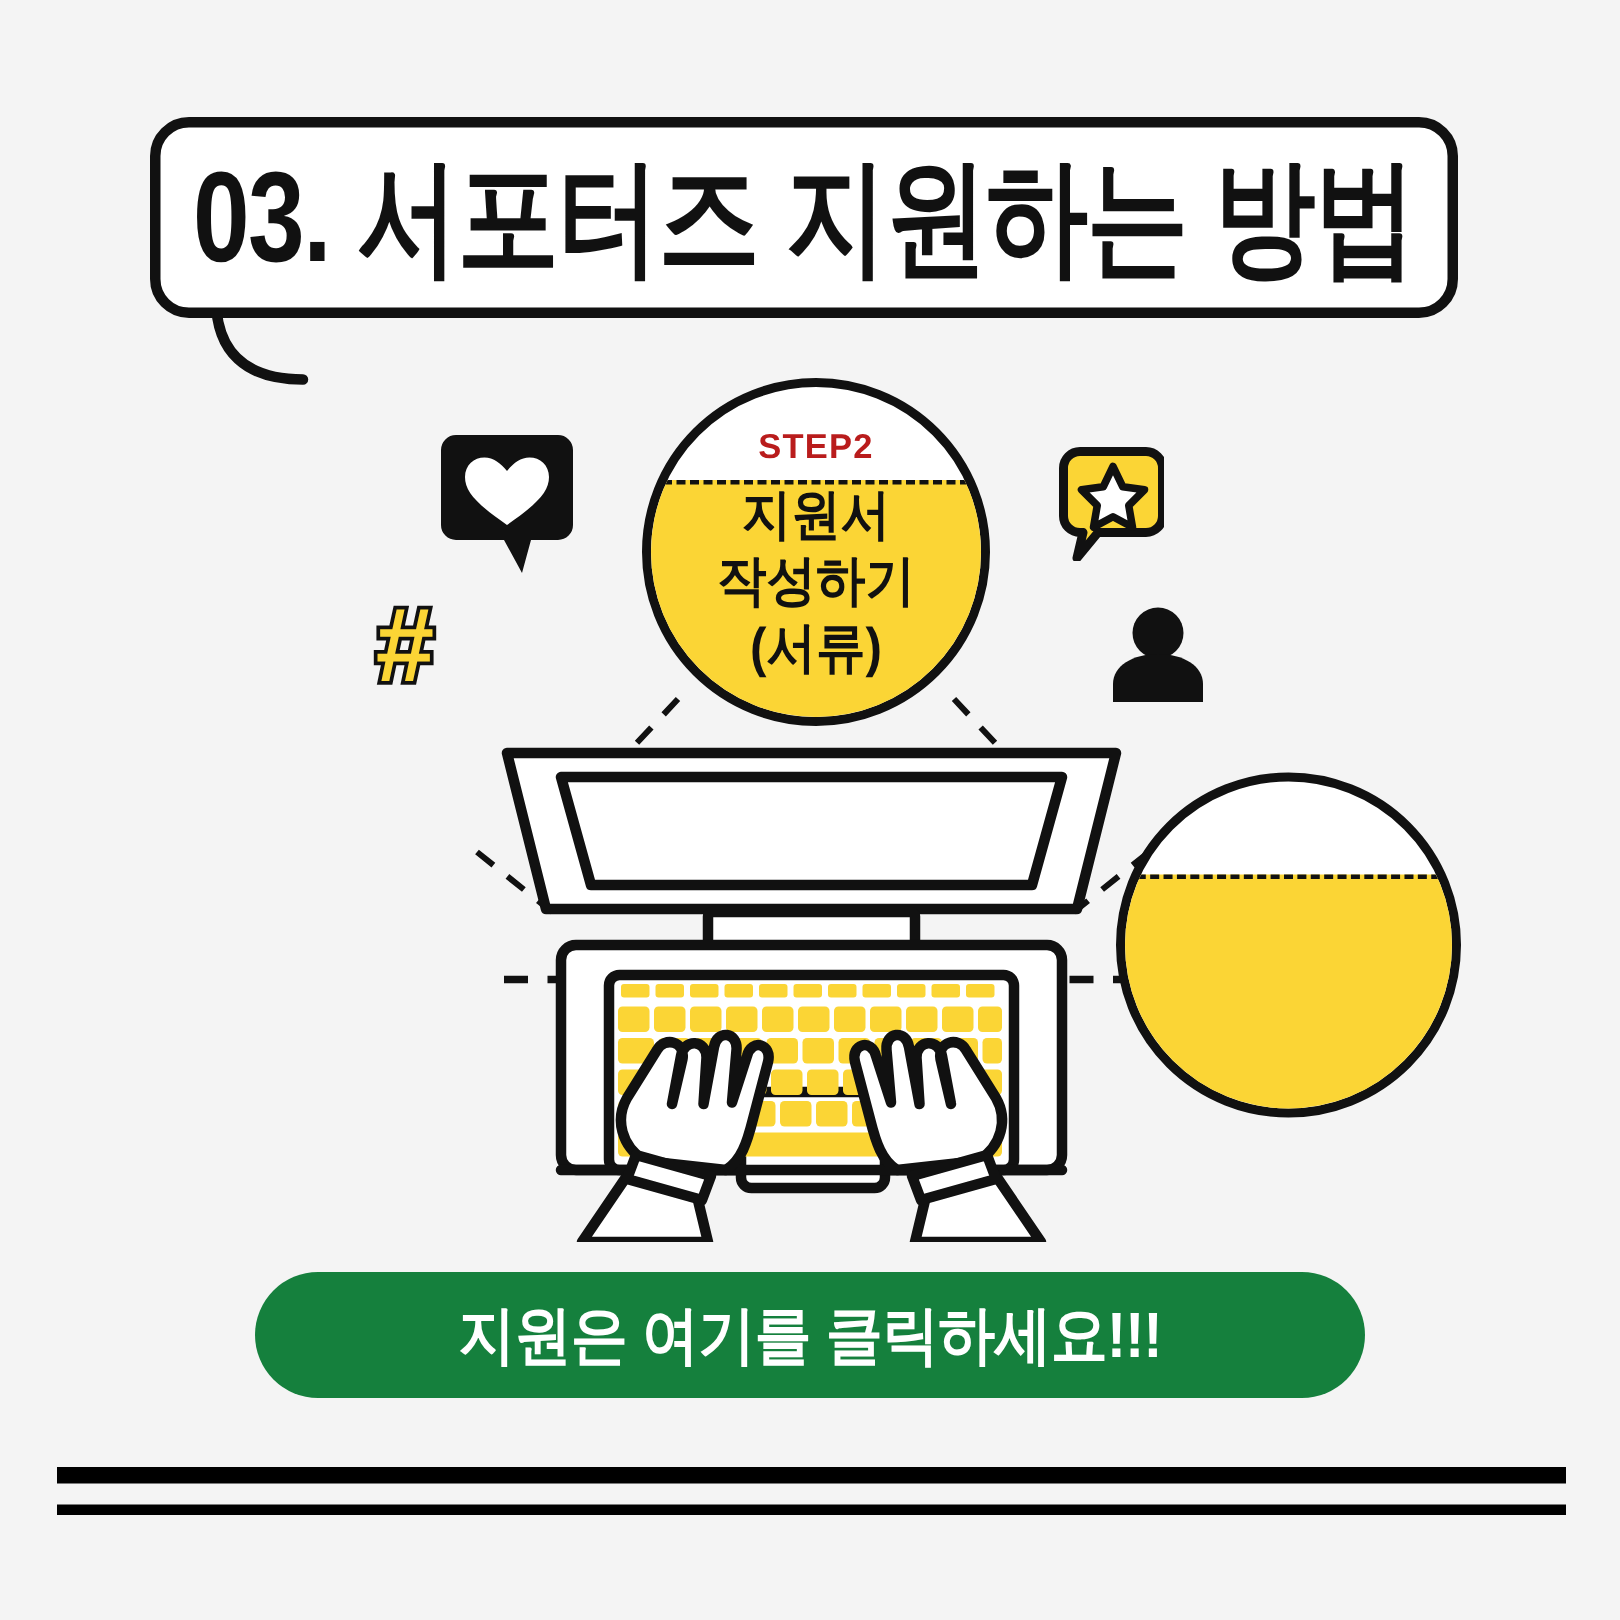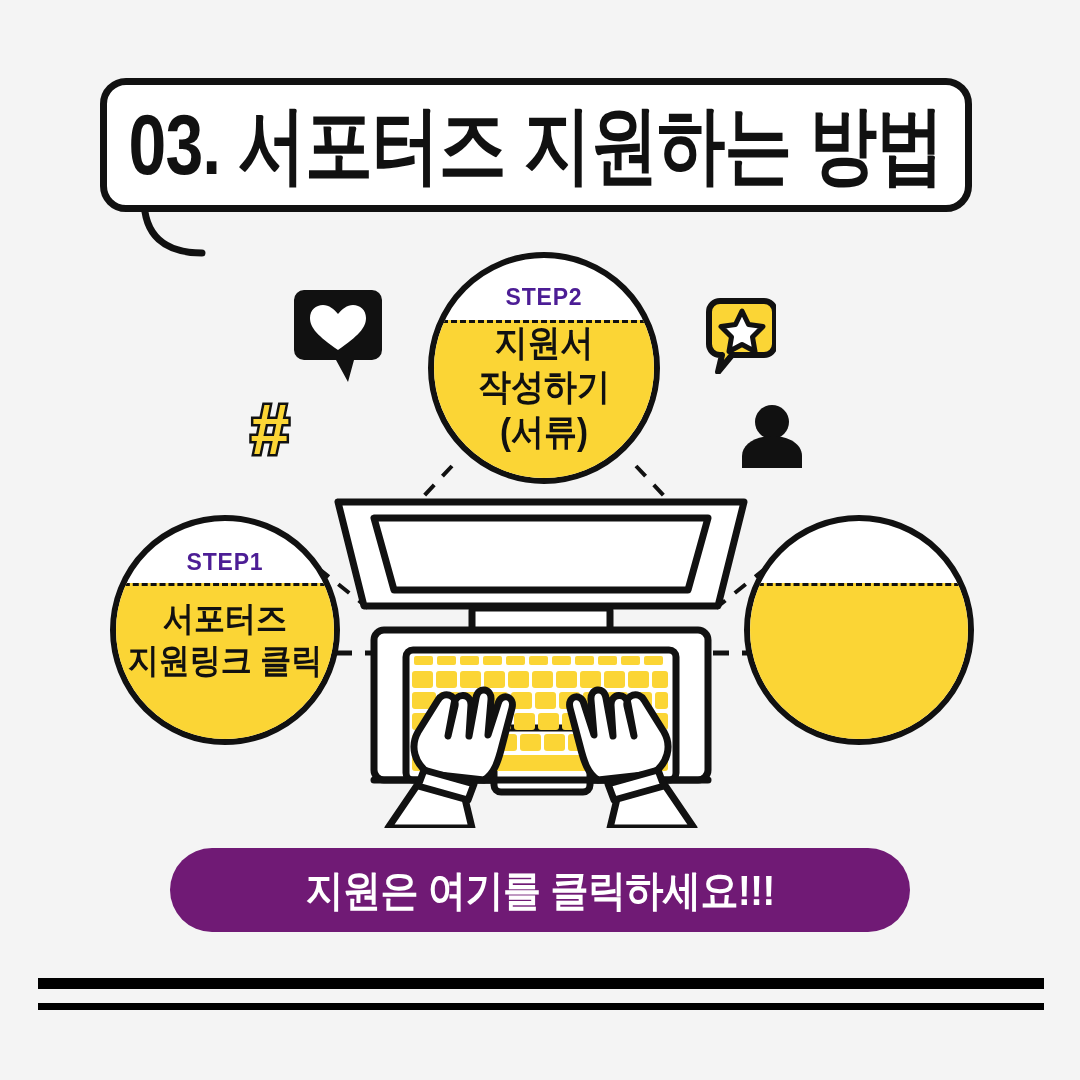--- a/index.html
+++ b/index.html
@@ -81,21 +81,21 @@
     position: absolute;
     inset: 0;
     display: flex;
     flex-direction: column;
     align-items: center;
   }
   .step-label {
     font-weight: 700;
     font-size: 23px;
     letter-spacing: 0.8px;
-    color: #4c1d95;
+    color: #b91c1c;
   }
   .step-title {
     font-weight: 700;
     color: #111111;
     text-align: center;
     line-height: 1.22;
     transform: scaleY(1.1);
     white-space: pre-line;
   }
 
@@ -165,21 +165,21 @@
   #deco-star-bubble  { left: 706px; top: 298px; width: 70px; height: 76px; }
   #deco-person       { left: 738px; top: 404px; width: 68px; height: 66px; }
 
   
   .cta-button {
     position: absolute;
     left: 170px;
     top: 848px;
     width: 740px;
     height: 84px;
-    background: #701a75;
+    background: #15803d;
     border-radius: 44px;
     display: flex;
     align-items: center;
     justify-content: center;
     z-index: 7;
     border: none;
     padding: 0;
     cursor: pointer;
   }
   .cta-text {
@@ -353,28 +353,20 @@
                L268 257
                L258 226
                C255 214 241 218 244 230
                L254 268
                C258 284 262 296 272 302 Z"></path>
 
       <path d="M332 292 L282 306 L288 322 L338 308 Z"></path>
     </g>
   </svg>
 
-  <div class="circle" id="circle-step1">
-    <div class="fill"></div>
-    <div class="inner">
-      <span class="step-label">STEP1</span>
-      <span class="step-title">서포터즈
-지원링크 클릭</span>
-    </div>
-  </div>
 
   <div class="circle" id="circle-step2">
     <div class="fill"></div>
     <div class="inner">
       <span class="step-label">STEP2</span>
       <span class="step-title">지원서
 작성하기
 (서류)</span>
     </div>
   </div>

